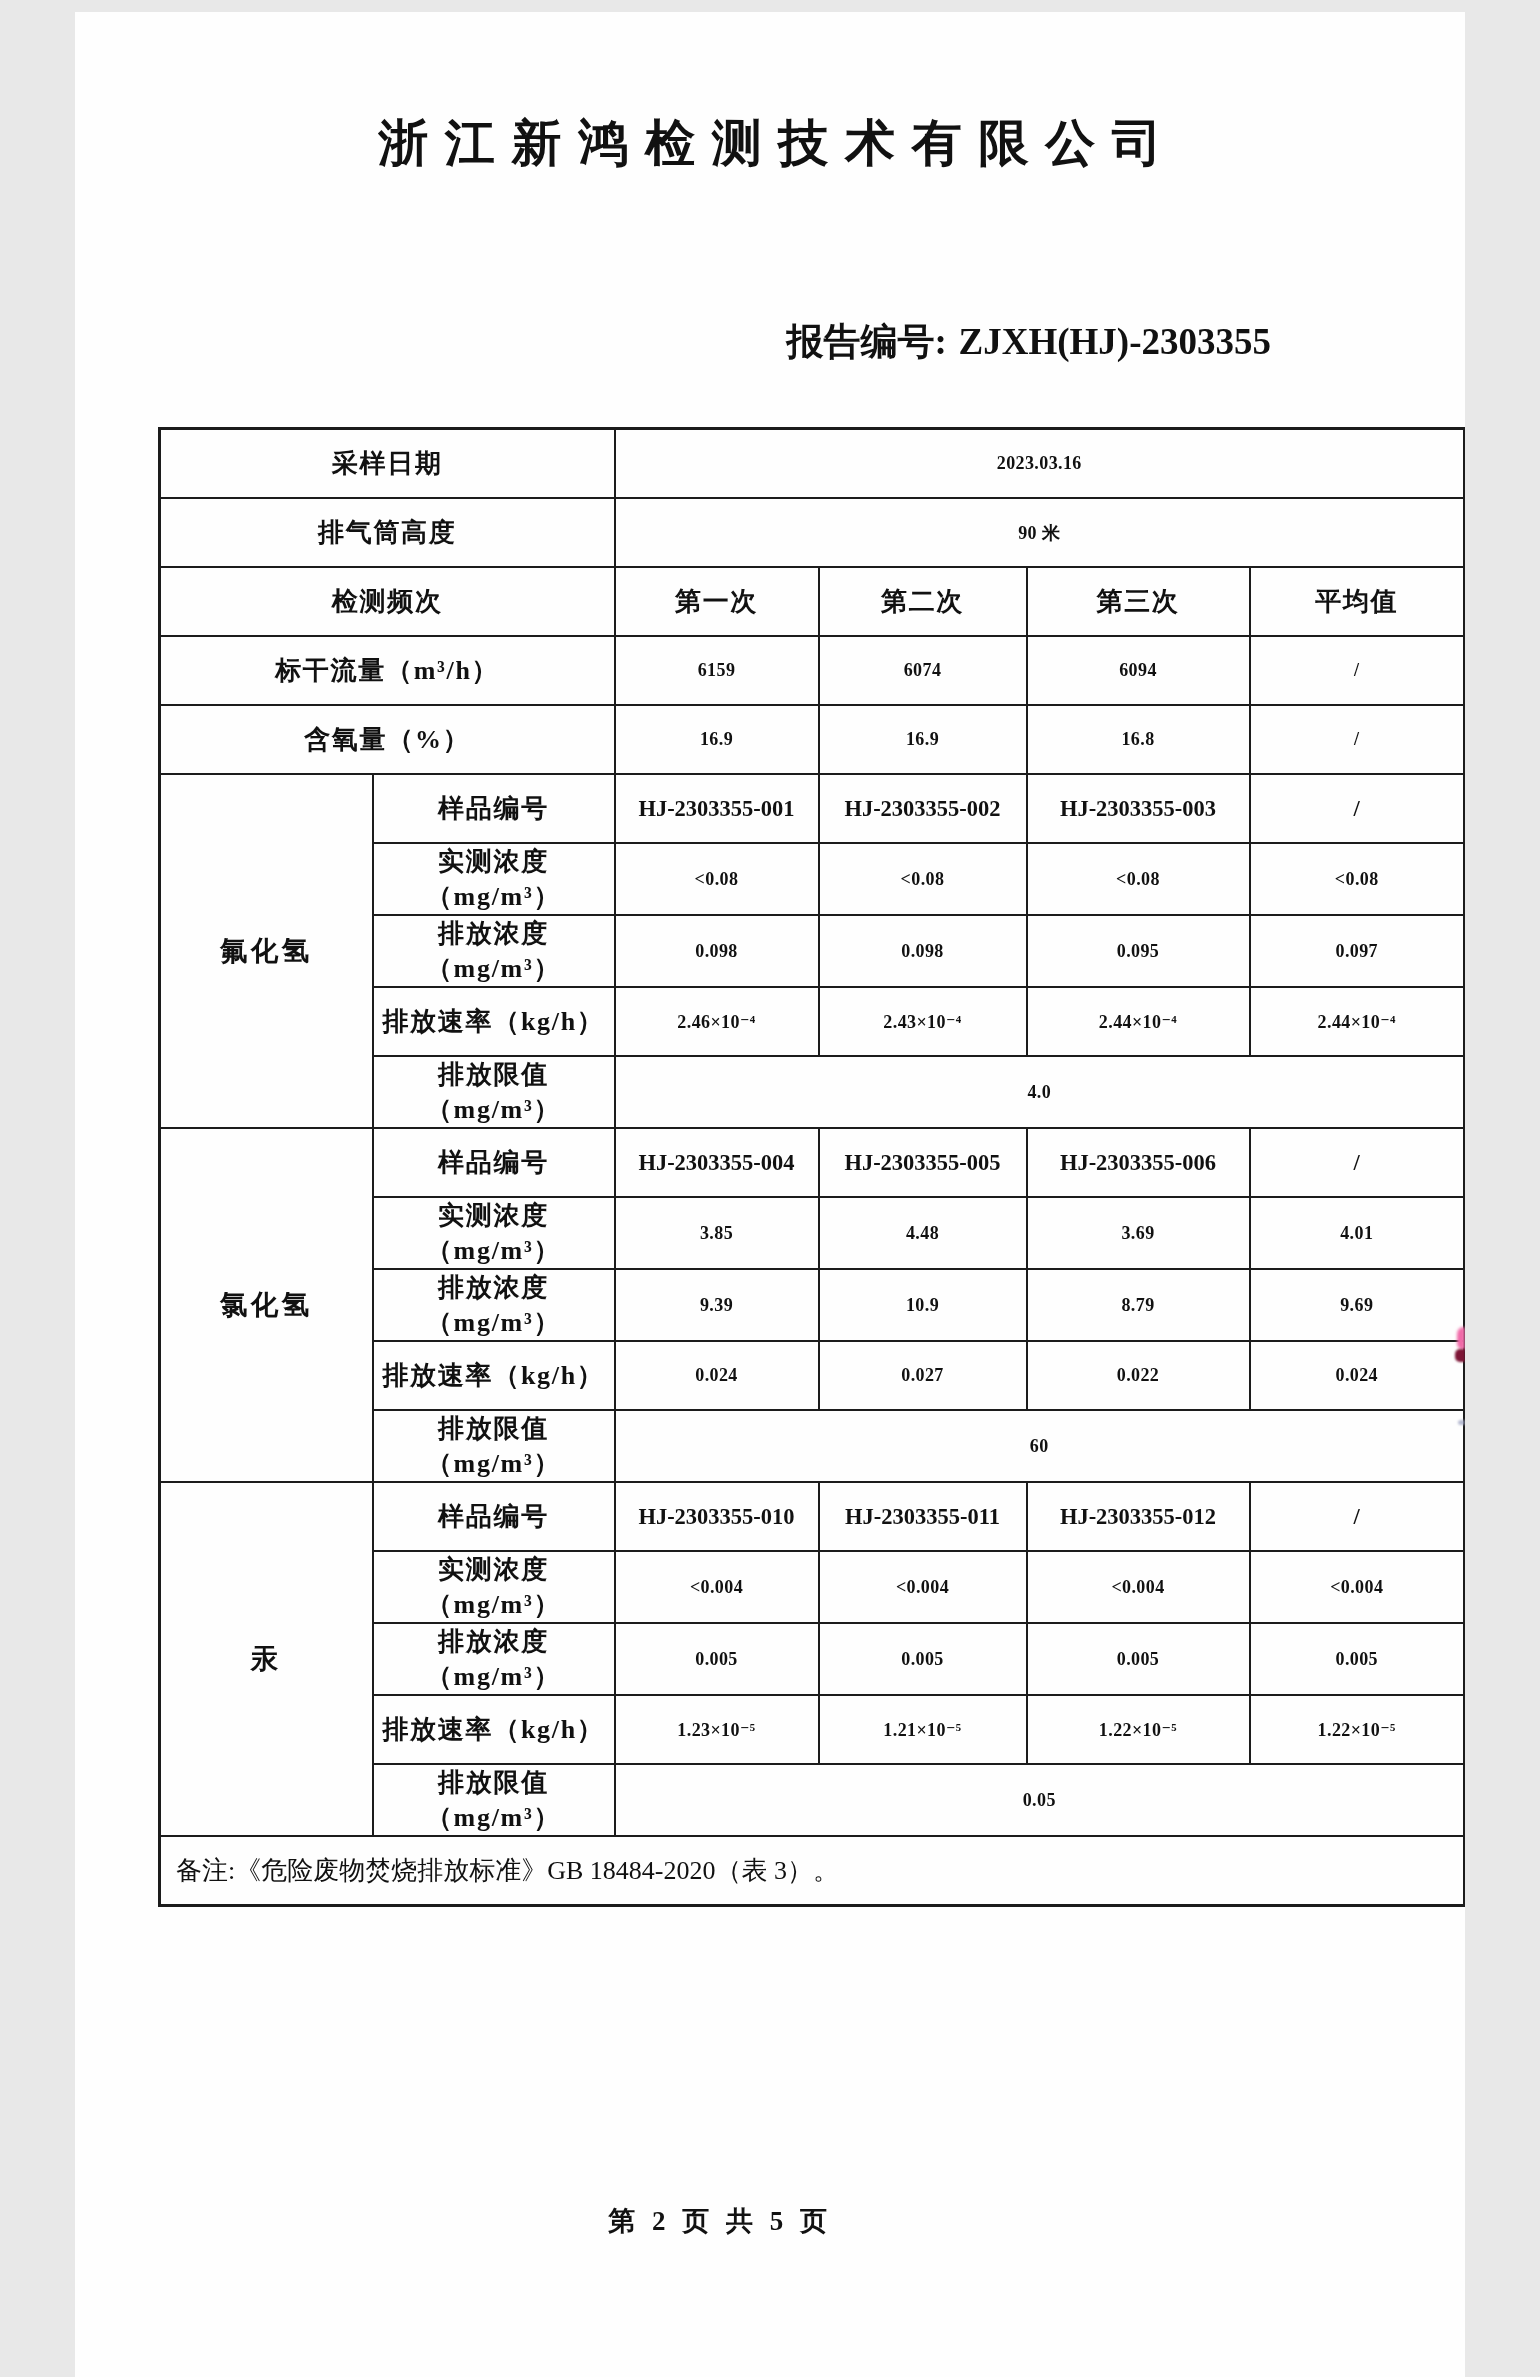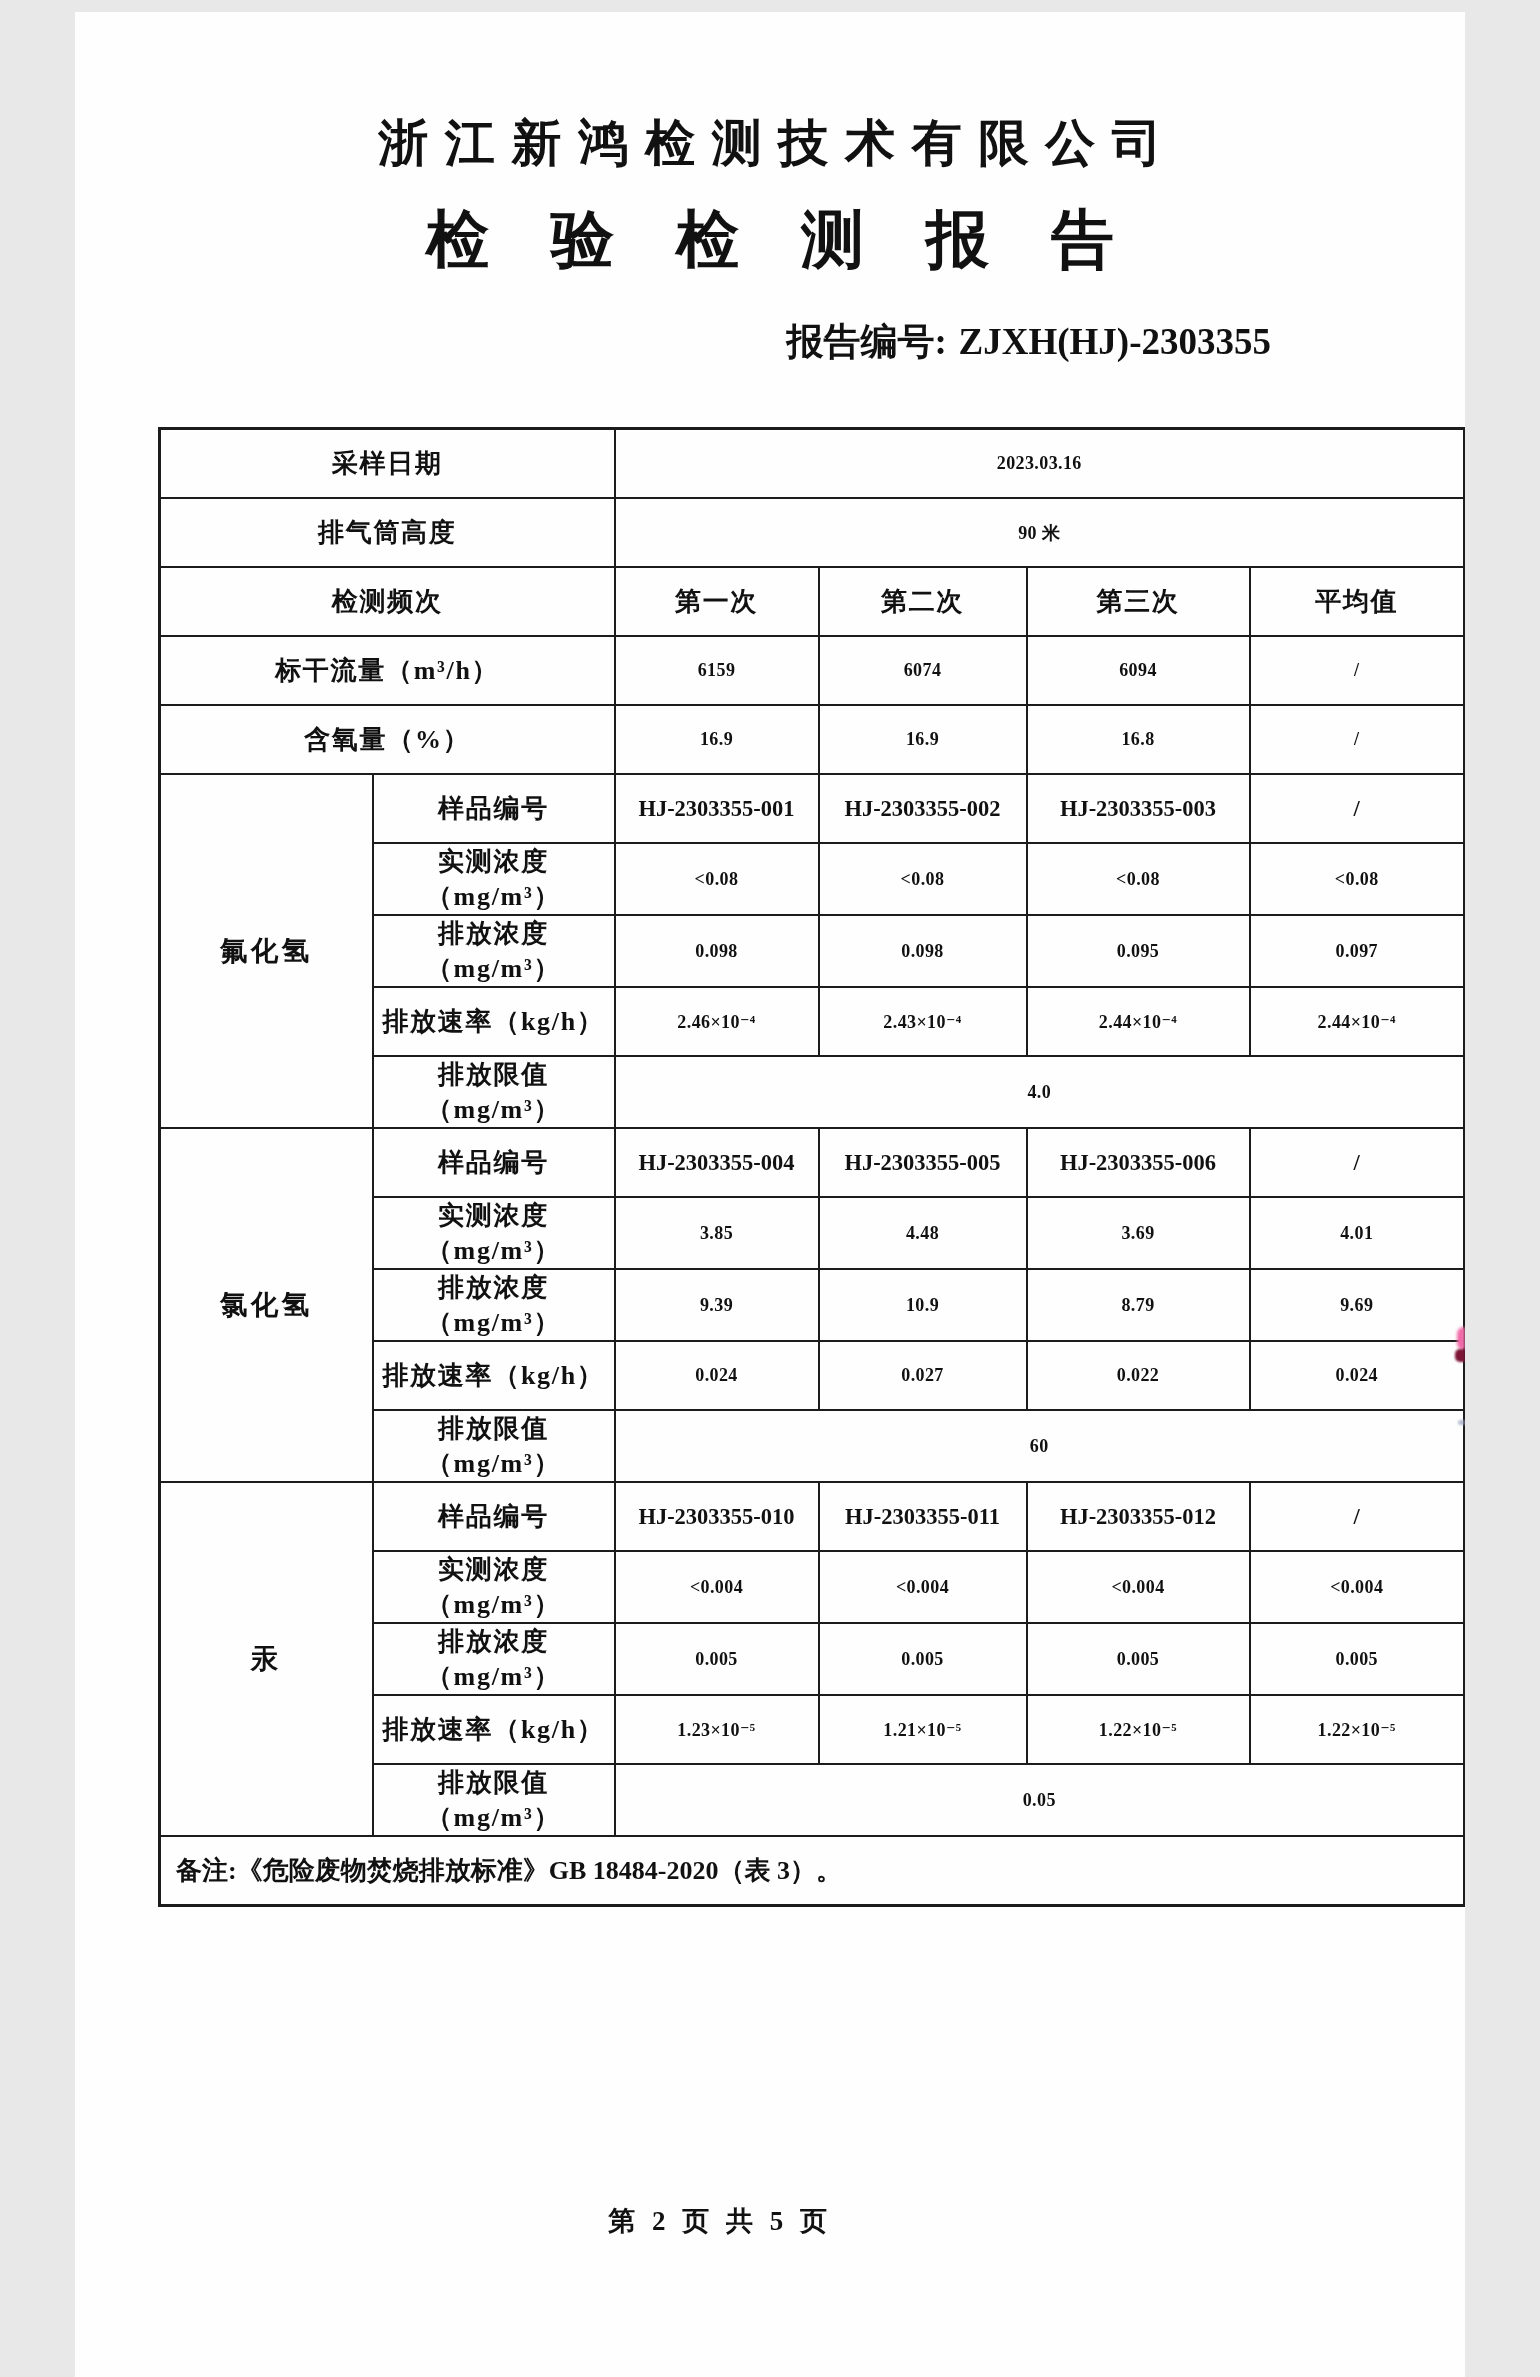--- a/index.html
+++ b/index.html
@@ -92,21 +92,21 @@
     font-weight: bold;
     letter-spacing: 0.4px;
   }
   td.sid {
     font-size: 22.5px;
     font-weight: bold;
   }
   tr.note-row td {
     text-align: left;
     font-size: 26px;
-    font-weight: bold;
+    font-weight: normal;
     padding-left: 15px;
   }
   .footer {
     position: absolute;
     top: 2191px;
     left: 0;
     width: 100%;
     text-align: center;
     font-size: 27px;
     font-weight: bold;
@@ -142,21 +142,20 @@
     filter: blur(0.8px);
     opacity: .7;
   }
 </style>
 </head>
 <body>
 
 <div class="page">
 
   <div class="company">浙江新鸿检测技术有限公司</div>
-  <div class="doc-title">检验检测报告</div>
 
   <div class="report-no">
     <span>报告编号:</span><span class="gap"></span><span>ZJXH(HJ)-2303355</span>
   </div>
 
 
   <table class="report">
     <colgroup>
       <col style="width:213px">
         <col style="width:242px">

